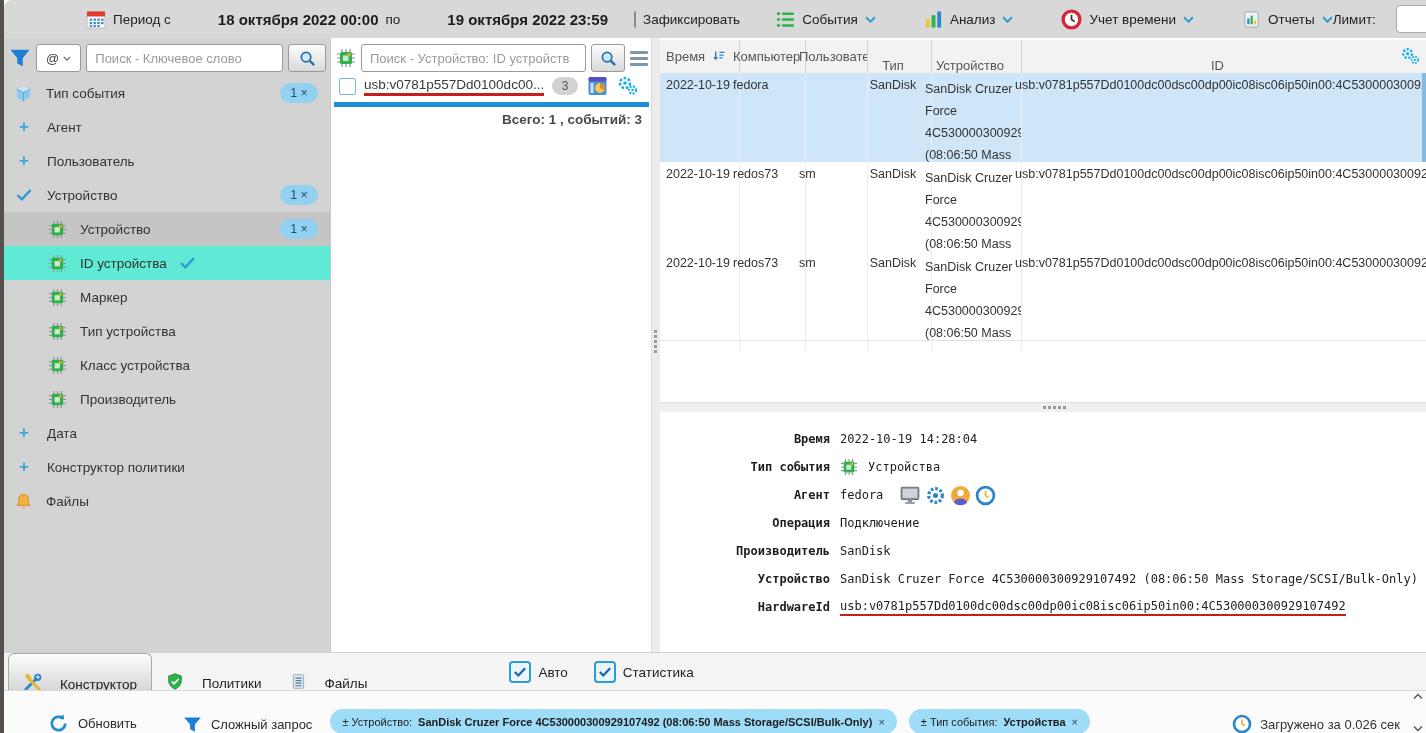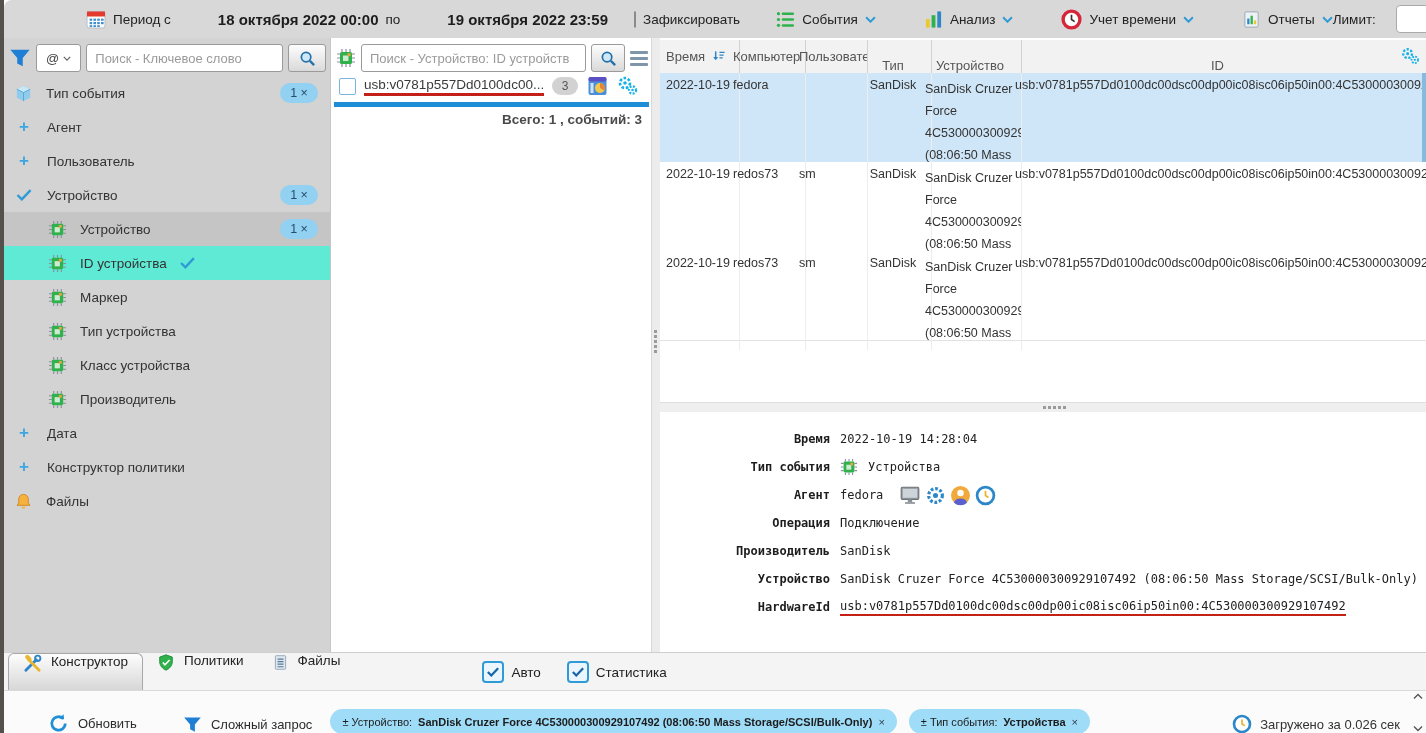--- a/index.html
+++ b/index.html
@@ -86,21 +86,21 @@
            font-family:"DejaVu Sans Mono","Liberation Mono",monospace;font-size:12px;color:#222;}
   .d-row{display:flex;align-items:center;min-height:28px;gap:10px;}
   .d-label{width:170px;text-align:right;font-weight:bold;color:#1d1d1d;flex:0 0 auto;}
   .d-val{white-space:nowrap;}
   .d-icons{display:flex;align-items:center;gap:4px;margin-left:6px;}
   .red-underline{border-bottom:2px solid #c42015;padding-bottom:1px;}
 
   
   .tabbar{position:absolute;left:4px;right:0;top:652px;height:38px;background:#f4f4f4;
           border-top:1px solid #cfcfcf;display:flex;align-items:center;}
-  .tab{display:flex;align-items:flex-start;gap:9px;padding:0 14px;height:100%;font-size:13.5px;color:#222;cursor:pointer;}
+  .tab{display:flex;align-items:flex-end;gap:18px;padding:0 14px;height:100%;font-size:13.5px;color:#222;cursor:pointer;}
   .tab.active{background:linear-gradient(#fdfdfd,#d5d5d5);border:1px solid #a8a8a8;border-bottom:none;
               border-radius:6px 6px 0 0;margin-left:4px;}
   .cbxgrp{display:flex;align-items:center;gap:26px;margin-left:128px;}
   .cbx-on{width:18px;height:18px;border:2px solid #2e9bd6;border-radius:4px;background:#eaf5fd;
           display:flex;align-items:center;justify-content:center;}
   .cbxlabel{font-size:13.5px;color:#222;margin-left:7px;}
   .cbxitem{display:flex;align-items:center;cursor:pointer;}
 
   
   .statusbar{position:absolute;left:4px;right:0;top:690px;height:43px;background:#fbfbfb;

